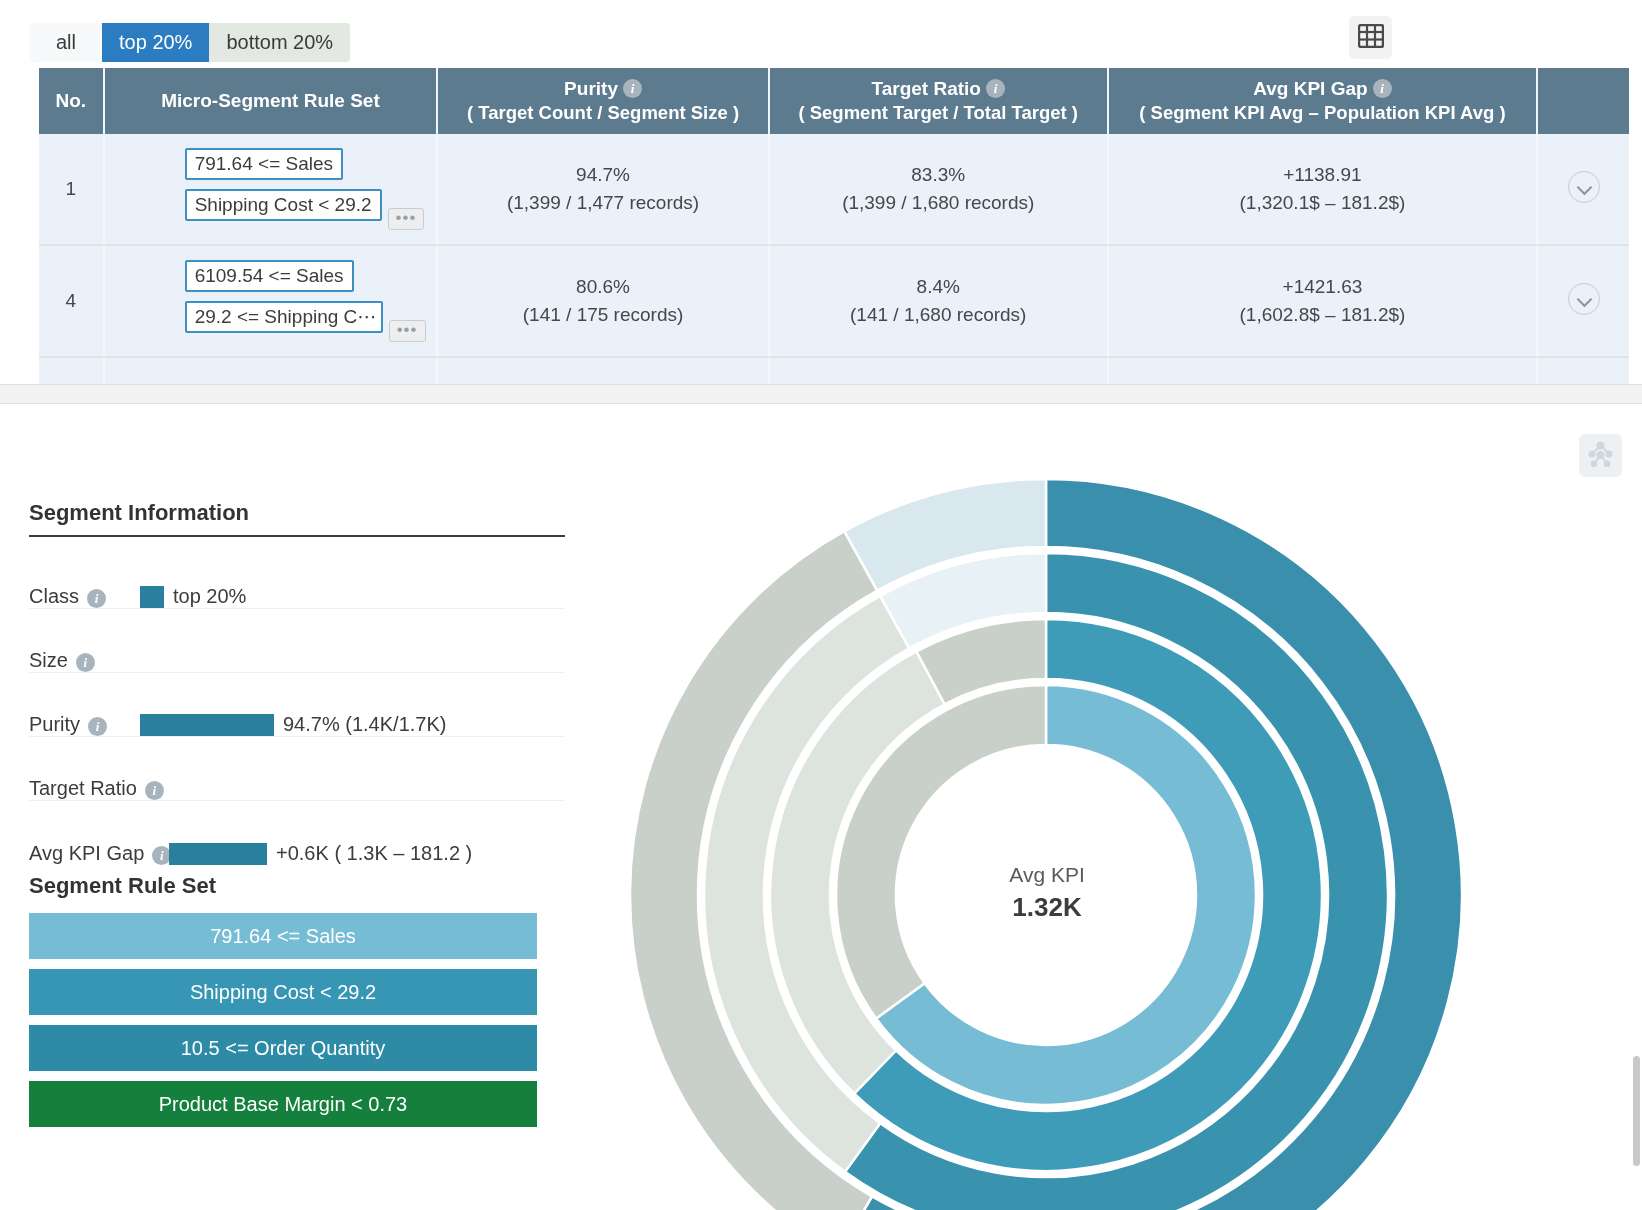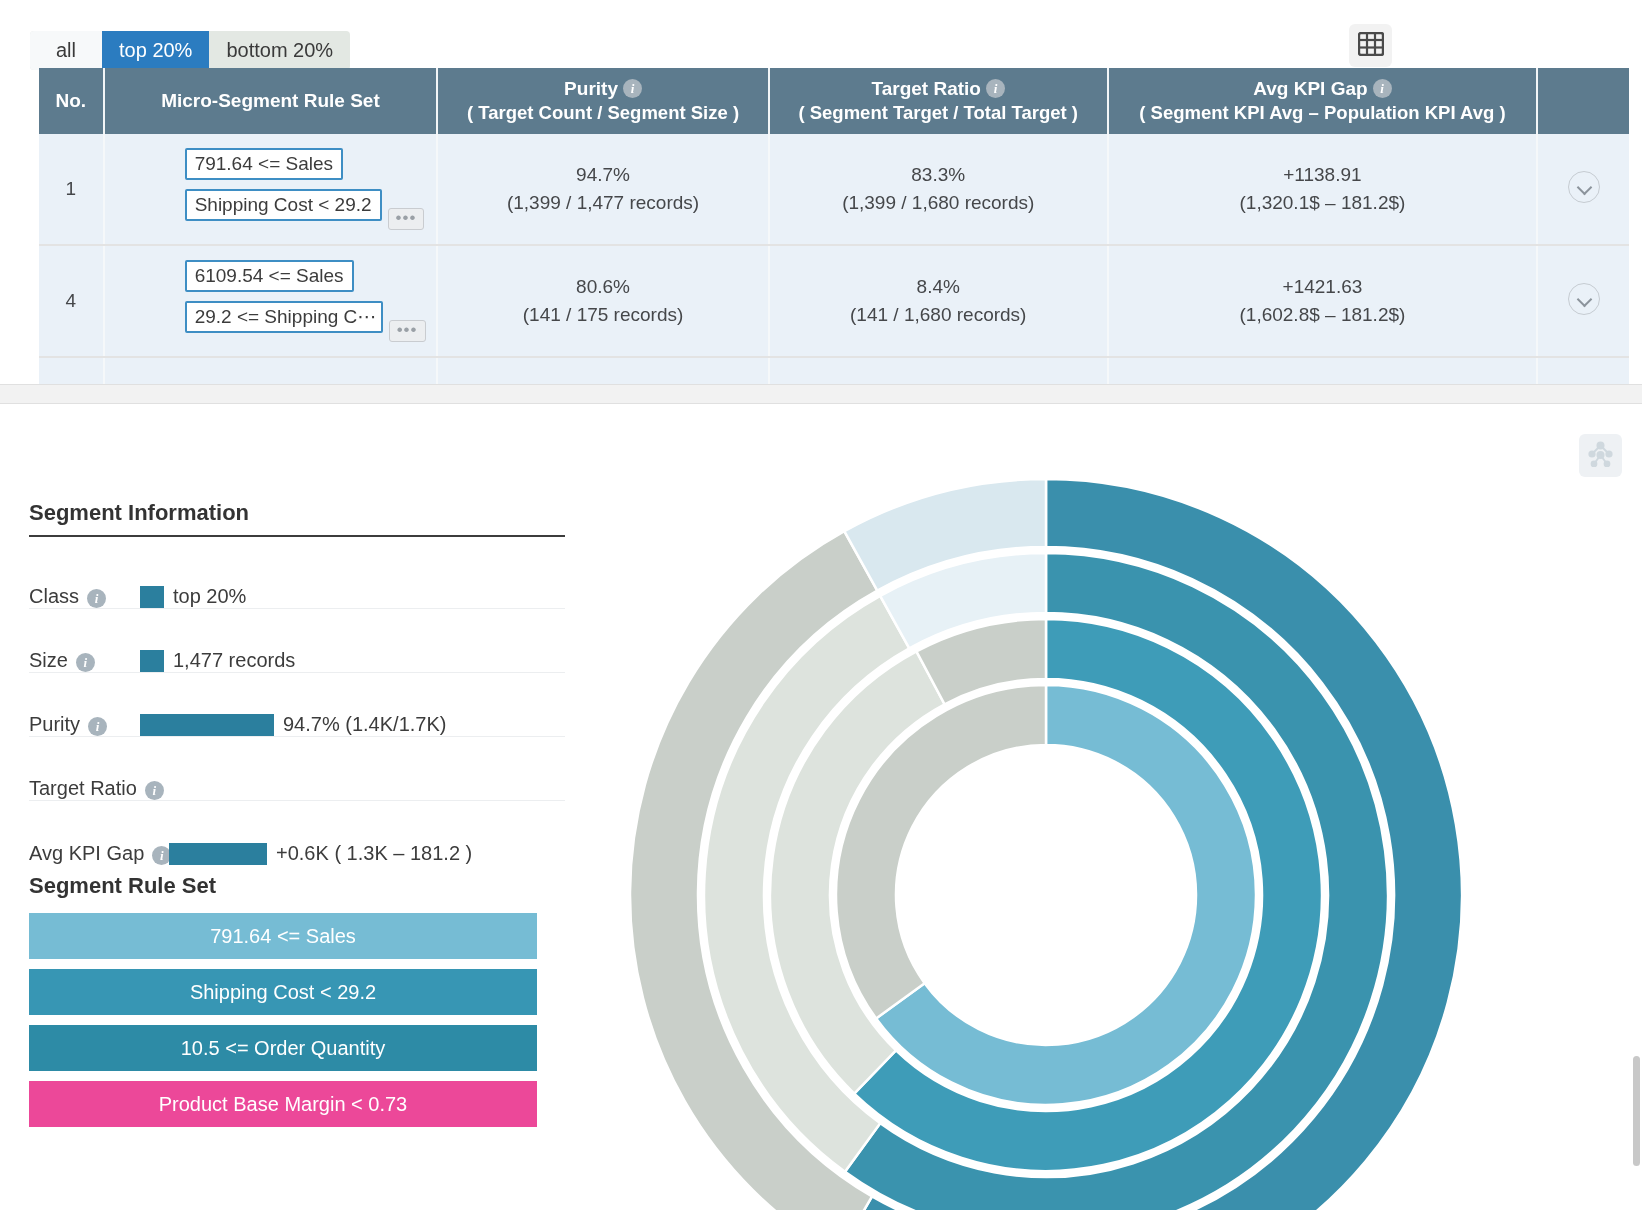--- a/index.html
+++ b/index.html
@@ -11,21 +11,21 @@
     overflow: hidden;
   }
   .app { position: relative; width: 1642px; height: 1210px; }
 
   
   .top-panel {
     position: absolute; left: 0; top: 0; width: 1642px; height: 384px;
     background: #fff; overflow: hidden;
   }
   .toolbar-row {
-    position: absolute; left: 0; top: 8px; width: 1412px; height: 66px;
+    position: absolute; left: 0; top: 0; width: 1412px; height: 66px;
   }
   .segmented {
     position: absolute; left: 30px; top: 23px;
     display: flex; border-radius: 4px; overflow: hidden;
     background: #e3e8e3;
   }
   .seg-btn {
     font-size: 20px; line-height: 20px;
     padding: 9px 17px 10px 17px;
     cursor: pointer; color: #3a3a3a; white-space: nowrap;
@@ -299,24 +299,20 @@
         </div>
         <div class="bar-wrap">
           <div class="bar" style="width:24px"></div>
           <div class="bar-text">top 20%</div>
         </div>
       </div>
       <div class="info-row">
         <div class="info-label" style="width:140px">
           <span>Size</span><span class="info-dot2">i</span>
         </div>
-        <div class="bar-wrap">
-          <div class="bar" style="width:24px"></div>
-          <div class="bar-text">1,477 records</div>
-        </div>
       </div>
       <div class="info-row">
         <div class="info-label" style="width:140px">
           <span>Purity</span><span class="info-dot2">i</span>
         </div>
         <div class="bar-wrap">
           <div class="bar" style="width:134px"></div>
           <div class="bar-text">94.7% (1.4K/1.7K)</div>
         </div>
       </div>
@@ -334,21 +330,21 @@
           <div class="bar-text">+0.6K ( 1.3K – 181.2 )</div>
         </div>
       </div>
     </div>
 
     <div class="ruleset-title">Segment Rule Set</div>
     <div class="ruleset-list">
       <div class="rule-bar" style="background:#76bcd4">791.64 &lt;= Sales</div>
       <div class="rule-bar" style="background:#3796b4">Shipping Cost &lt; 29.2</div>
       <div class="rule-bar" style="background:#2d8ba6">10.5 &lt;= Order Quantity</div>
-      <div class="rule-bar" style="background:#ec4899">Product Base Margin &lt; 0.73</div>
+      <div class="rule-bar" style="background:#15803d">Product Base Margin &lt; 0.73</div>
     </div>
 
     <div class="sunburst">
       <svg id="sunburst-svg" width="1042" height="805" viewBox="0 0 1042 805">
           <g>
             <path d="M 446 280 A 210 210 0 1 1 276.1064311812611 613.4349029814193 L 324.6474508437579 578.167787843871 A 150 150 0 1 0 446 340 Z" fill="#76bcd4" stroke="#ffffff" stroke-width="2.5"></path>
             <path d="M 276.1064311812611 613.4349029814193 A 210 210 0 0 1 445.99999999999994 280 L 446 340 A 150 150 0 0 0 324.6474508437579 578.167787843871 Z" fill="#c9cfc9" stroke="#ffffff" stroke-width="2.5"></path>
           </g>
           <g>
             <path d="M 446 214 A 276 276 0 1 1 254.27428975331682 688.5377848934678 L 295.95379198085664 645.3773968731487 A 216 216 0 1 0 446 274 Z" fill="#3e9cb8" stroke="#ffffff" stroke-width="2.5"></path>
@@ -360,16 +356,20 @@
             <path d="M 244.97744371597423 766.683812076232 A 342 342 0 0 1 280.1951098757528 190.88006015832656 L 309.283687090533 243.35724258669035 A 282 282 0 0 0 280.2445588535226 718.1427924137352 Z" fill="#dde3dd" stroke="#ffffff" stroke-width="2.5"></path>
             <path d="M 280.1951098757528 190.88006015832656 A 342 342 0 0 1 445.99999999999994 148 L 445.99999999999994 208 A 282 282 0 0 0 309.283687090533 243.35724258669035 Z" fill="#e7f1f6" stroke="#ffffff" stroke-width="2.5"></path>
           </g>
           <g>
             <path d="M 446 74 A 416 416 0 1 1 238.00000000000009 850.2665679743266 L 272.0000000000001 791.3768405169847 A 348 348 0 1 0 446 142 Z" fill="#3a8fac" stroke="#ffffff" stroke-width="2.5"></path>
             <path d="M 238.00000000000009 850.2665679743266 A 416 416 0 0 1 244.31919797752388 126.15820183001131 L 277.2862521542748 185.6323419154902 A 348 348 0 0 0 272.0000000000001 791.3768405169847 Z" fill="#c9cfc9" stroke="#ffffff" stroke-width="2.5"></path>
             <path d="M 244.31919797752388 126.15820183001131 A 416 416 0 0 1 445.99999999999994 74 L 445.99999999999994 142 A 348 348 0 0 0 277.2862521542748 185.6323419154902 Z" fill="#d9e8ef" stroke="#ffffff" stroke-width="2.5"></path>
           </g>
         </svg>
     </div>
+    <div class="center-label">
+      <span class="ck">Avg KPI</span>
+      <span class="cv">1.32K</span>
+    </div>
   </div>
 
   <div class="scroll-hint"></div>
 </div>
 
 </body></html>

